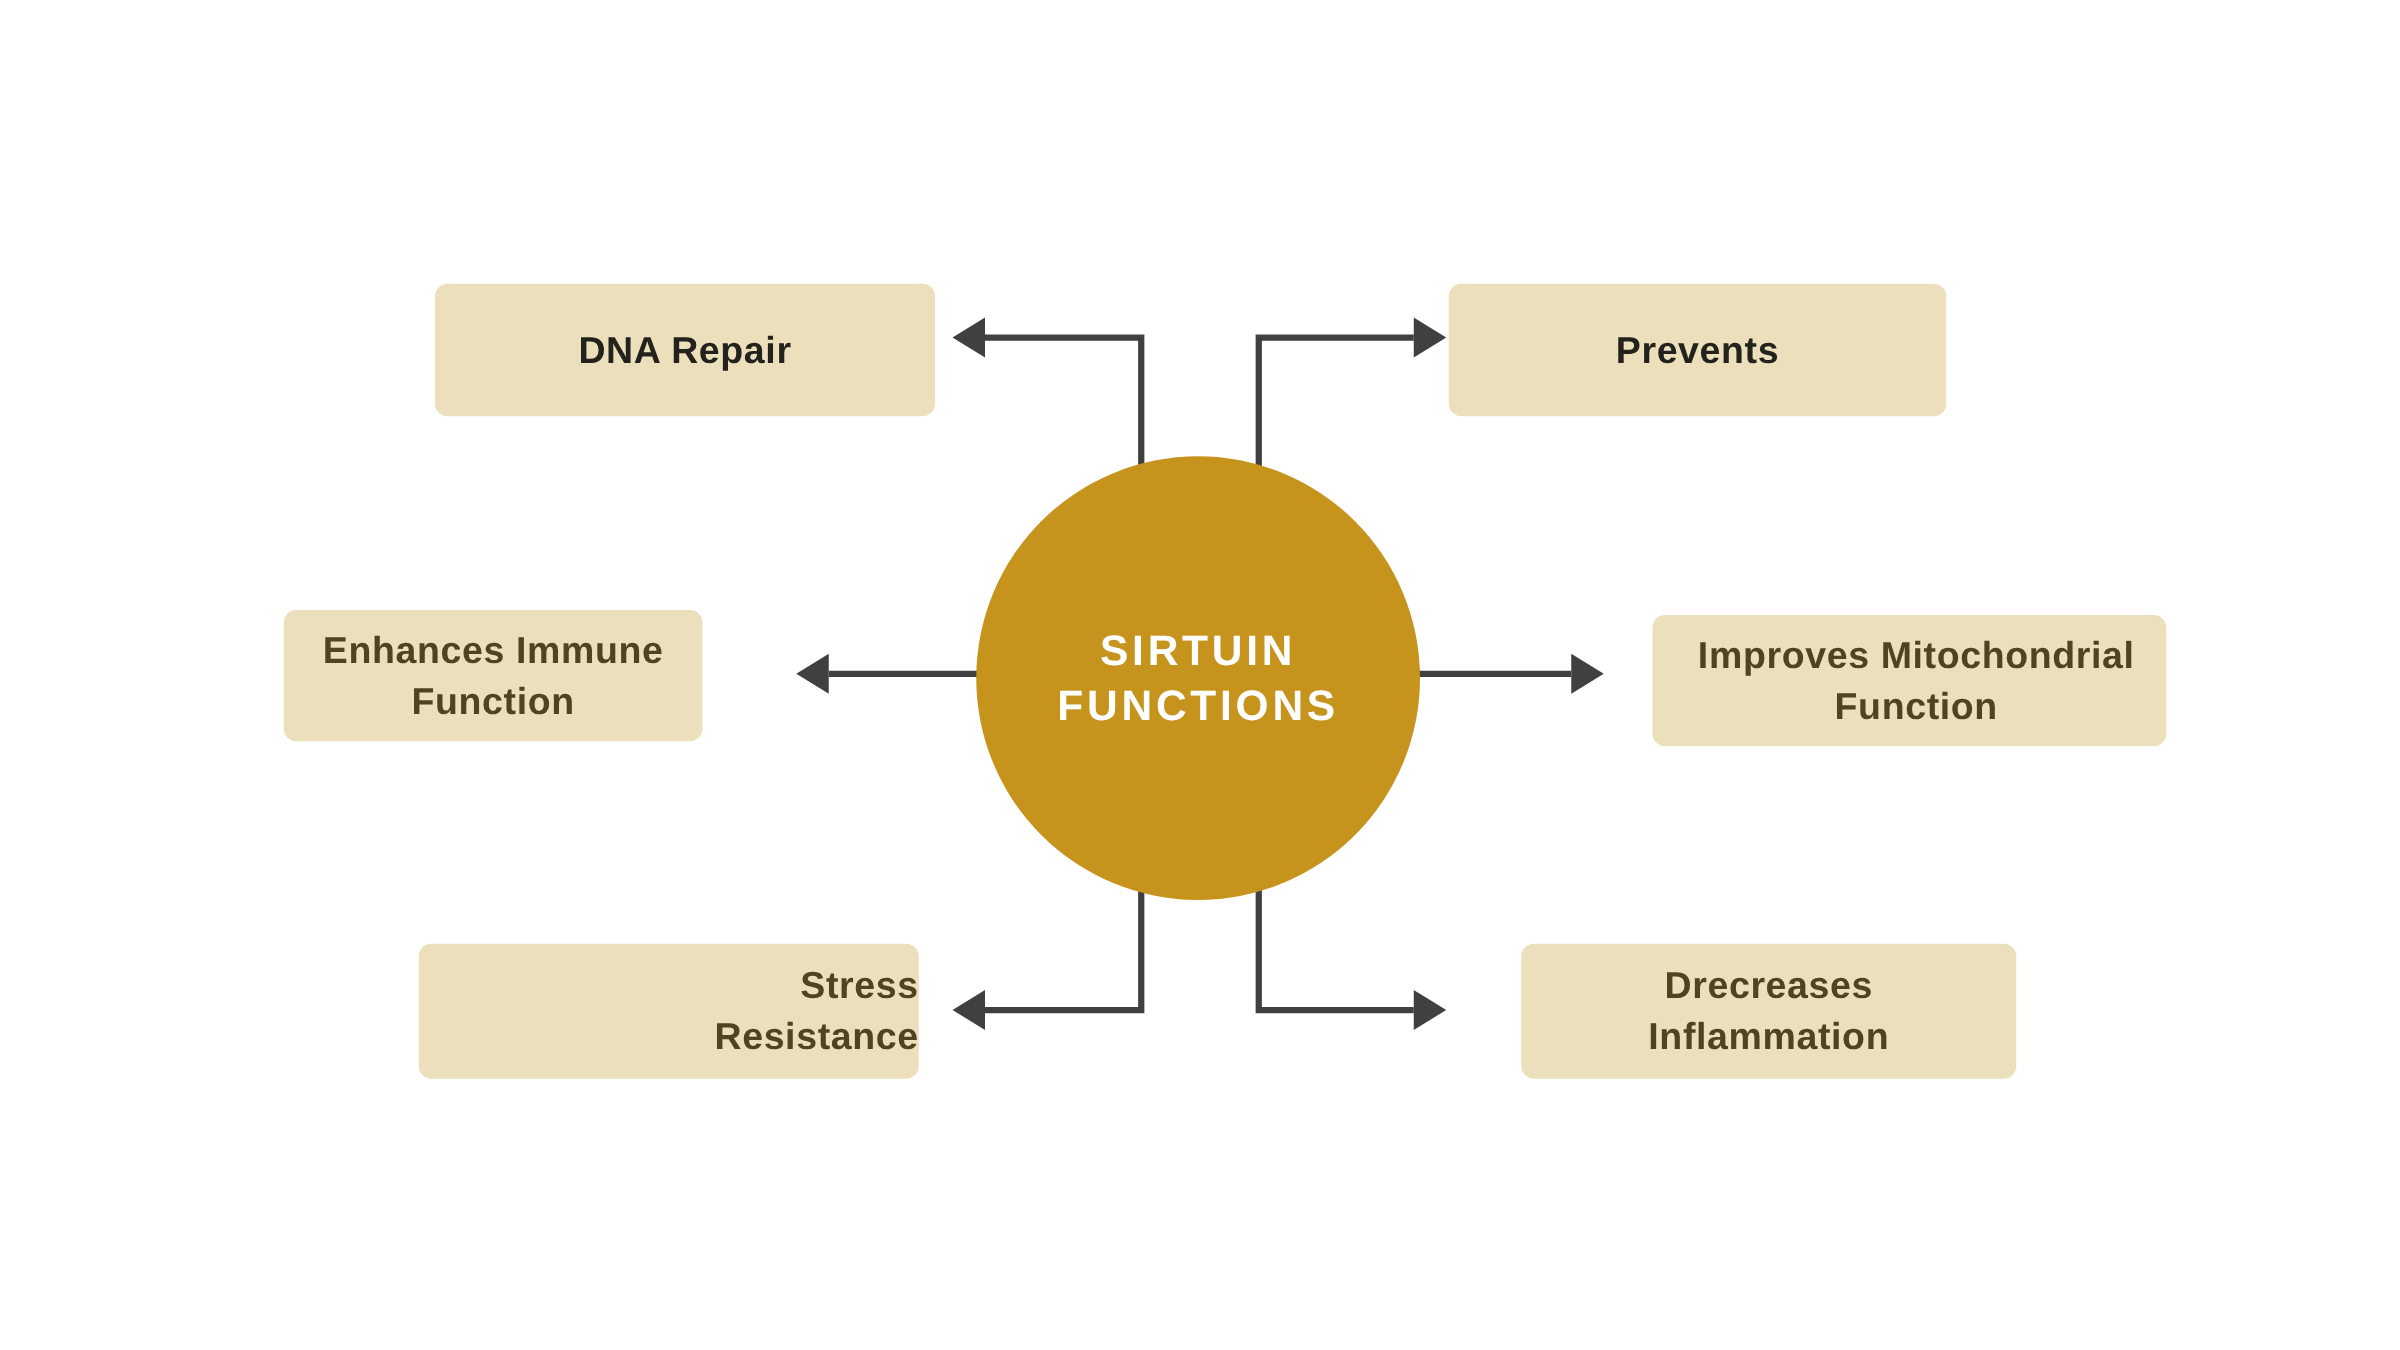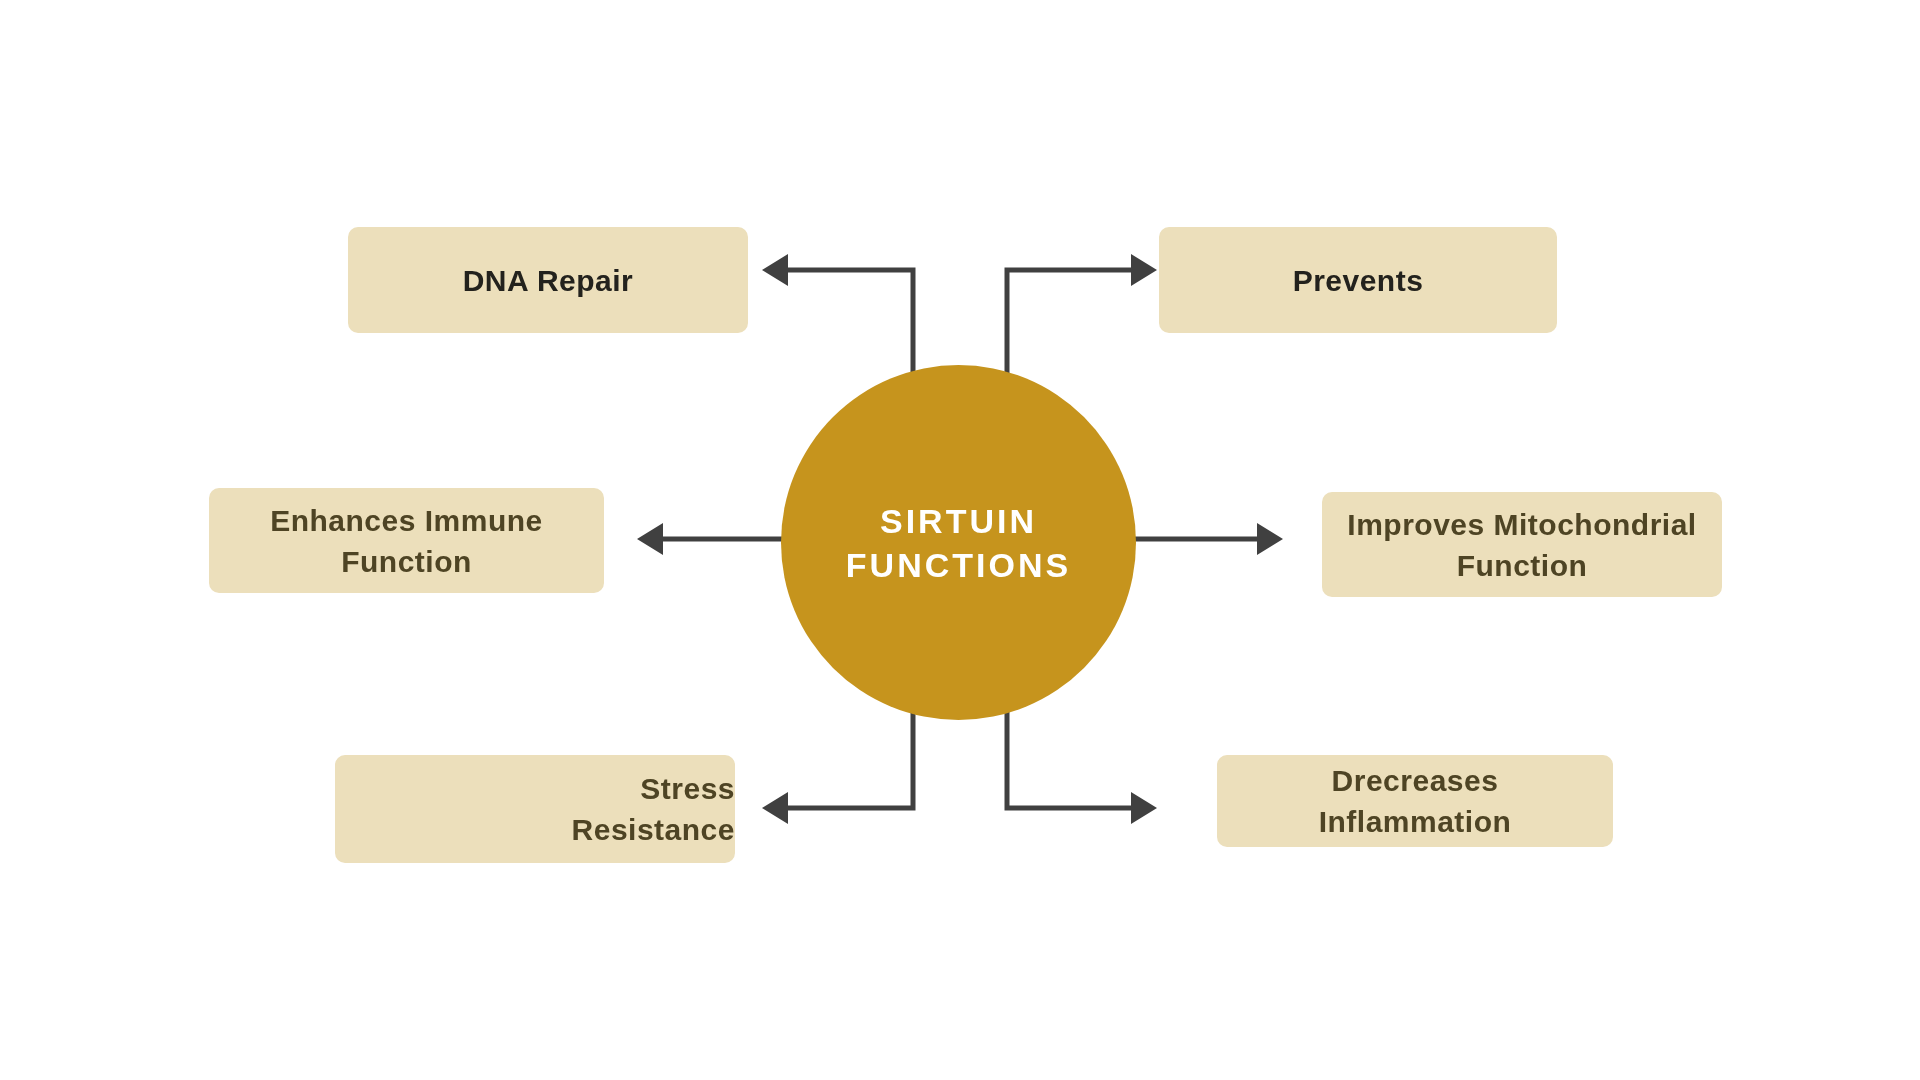--- a/index.html
+++ b/index.html
@@ -28,24 +28,24 @@
     border-radius:10px;
     display:flex;flex-direction:column;align-items:center;justify-content:center;
     text-align:center;
     font-size:30px;font-weight:700;letter-spacing:0.5px;line-height:41px;
     z-index:2;
   }
   .box.dark{color:var(--box-text-dark,#23221d);}
   .box.olive{color:var(--box-text-olive,#4e4424);}
   .box-tl{left:335px;top:227px;width:400px;height:106px;margin-left:13px;}
   .box-tr{left:1159px;top:227px;width:398px;height:106px;}
-  .box-ml{left:209px;top:488px;width:395px;height:105px;text-align:right;}
-  .box-mr{left:1322px;top:492px;width:400px;height:105px;}
+  .box-ml{left:227px;top:488px;width:335px;height:105px;text-align:right;}
+  .box-mr{left:1322px;top:492px;width:400px;height:105px;padding-left:11px;}
   .box-bl{left:335px;top:755px;width:400px;height:108px;align-items:flex-end;}
-  .box-br{left:1217px;top:755px;width:396px;height:92px;}
+  .box-br{left:1217px;top:755px;width:396px;height:108px;}
 </style>
 </head>
 <body>
 
 <div class="canvas">
 
   <svg class="arrows" viewBox="0 0 1920 1080" aria-hidden="true">
     <g>
       <path d="M913,380 L913,270 L788,270"></path>
       <polygon points="762,270 788,254 788,286"></polygon>

